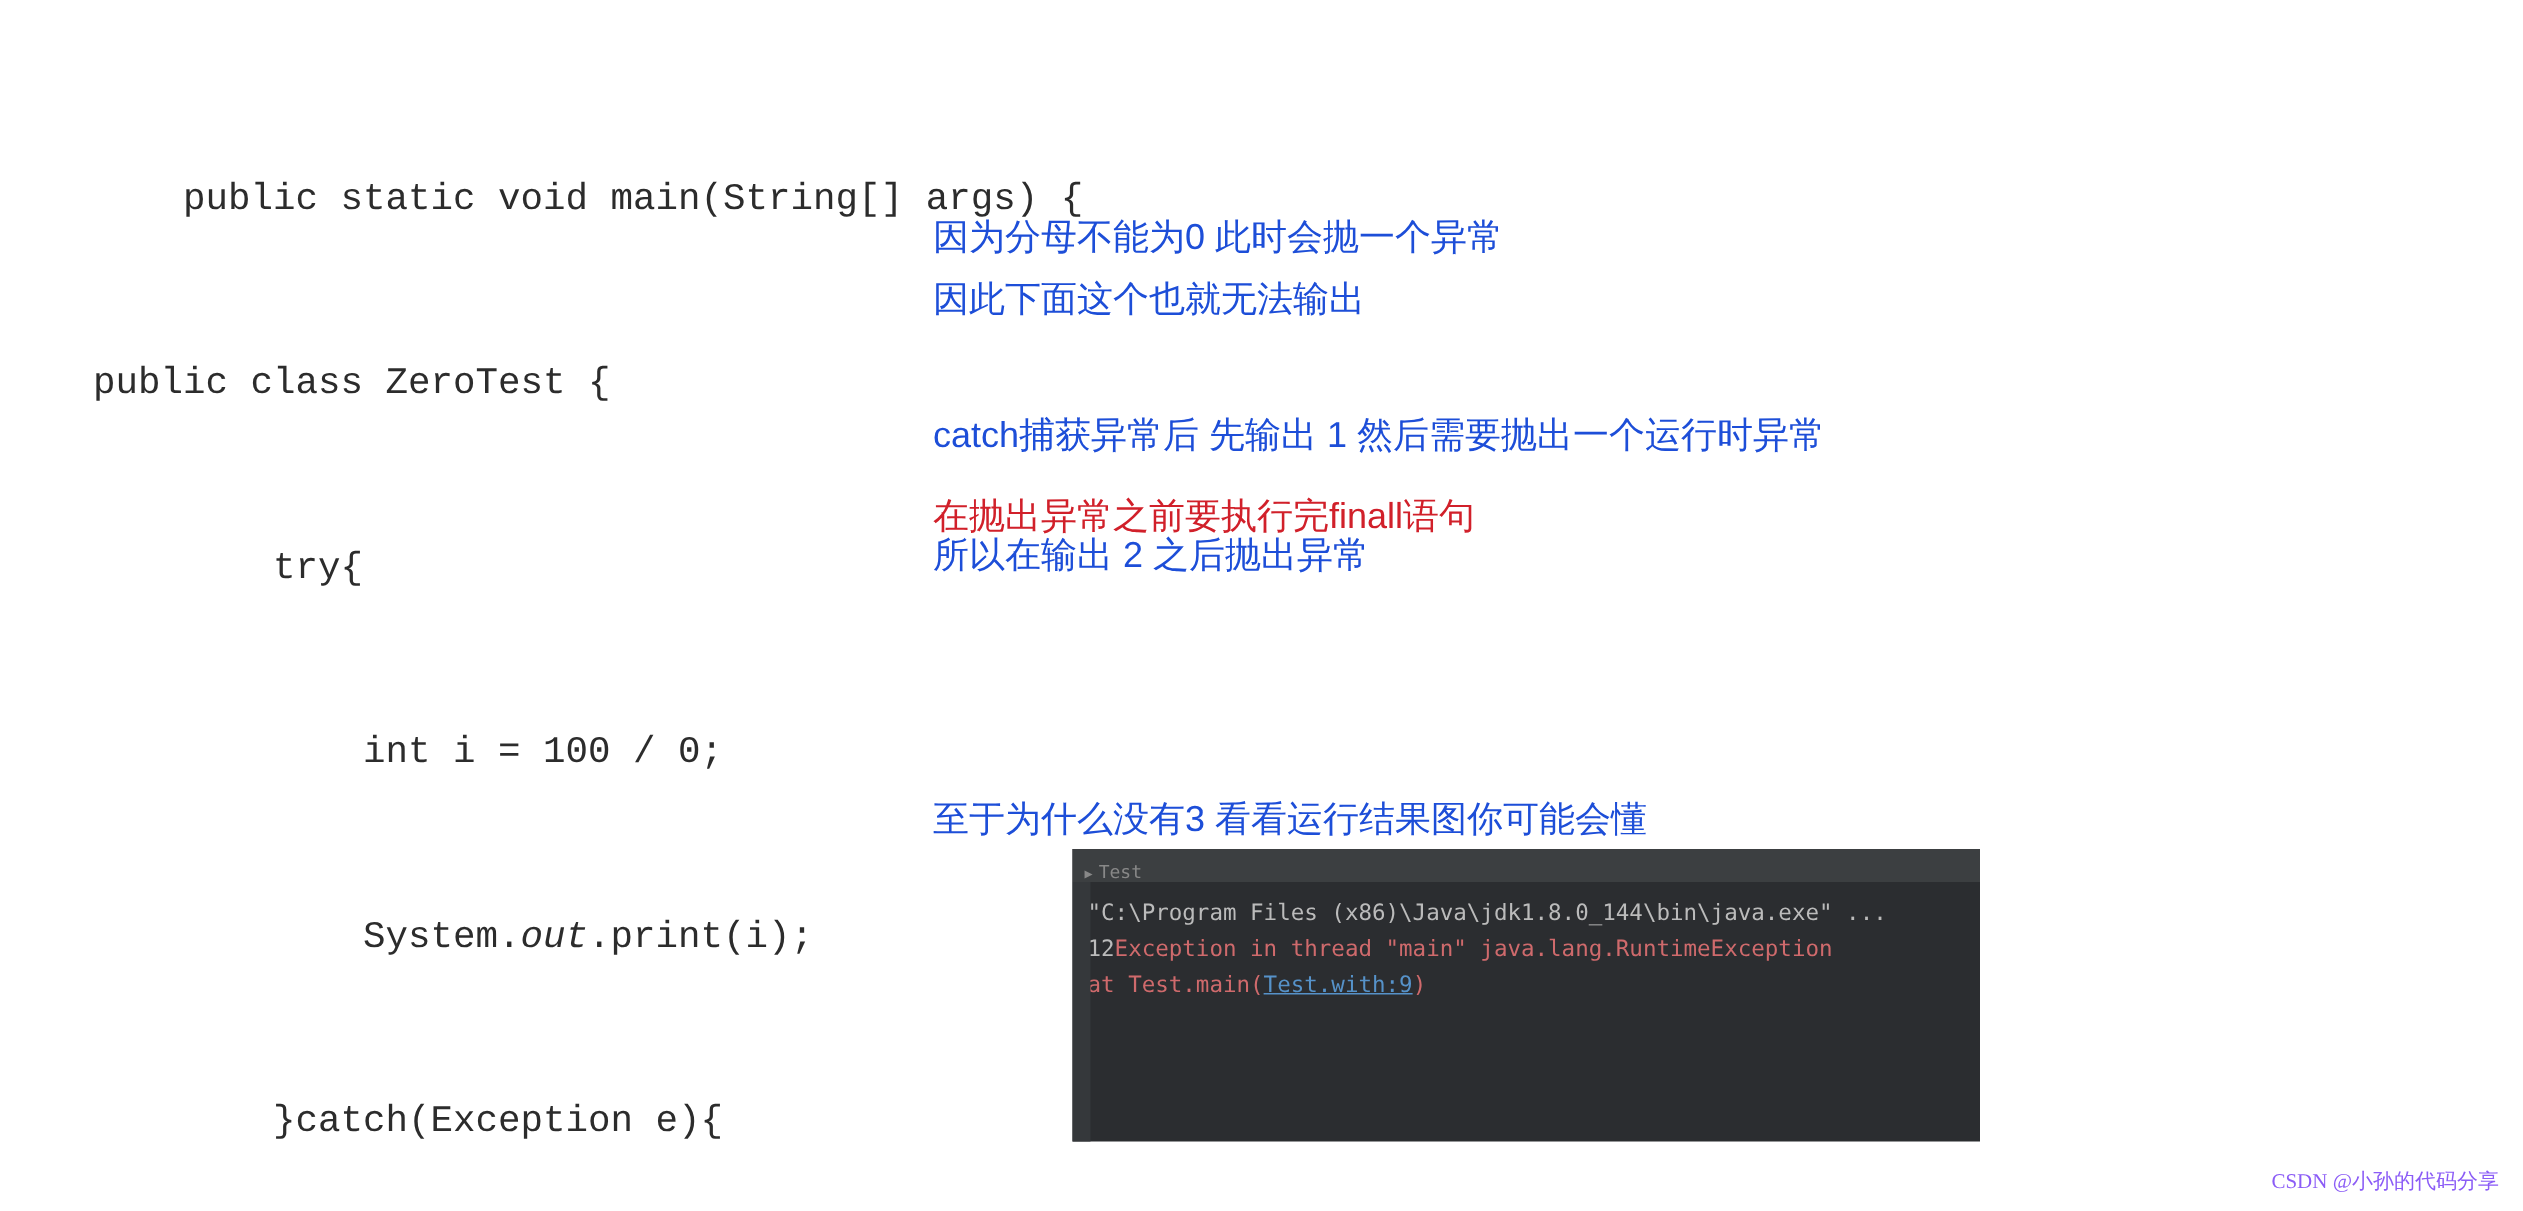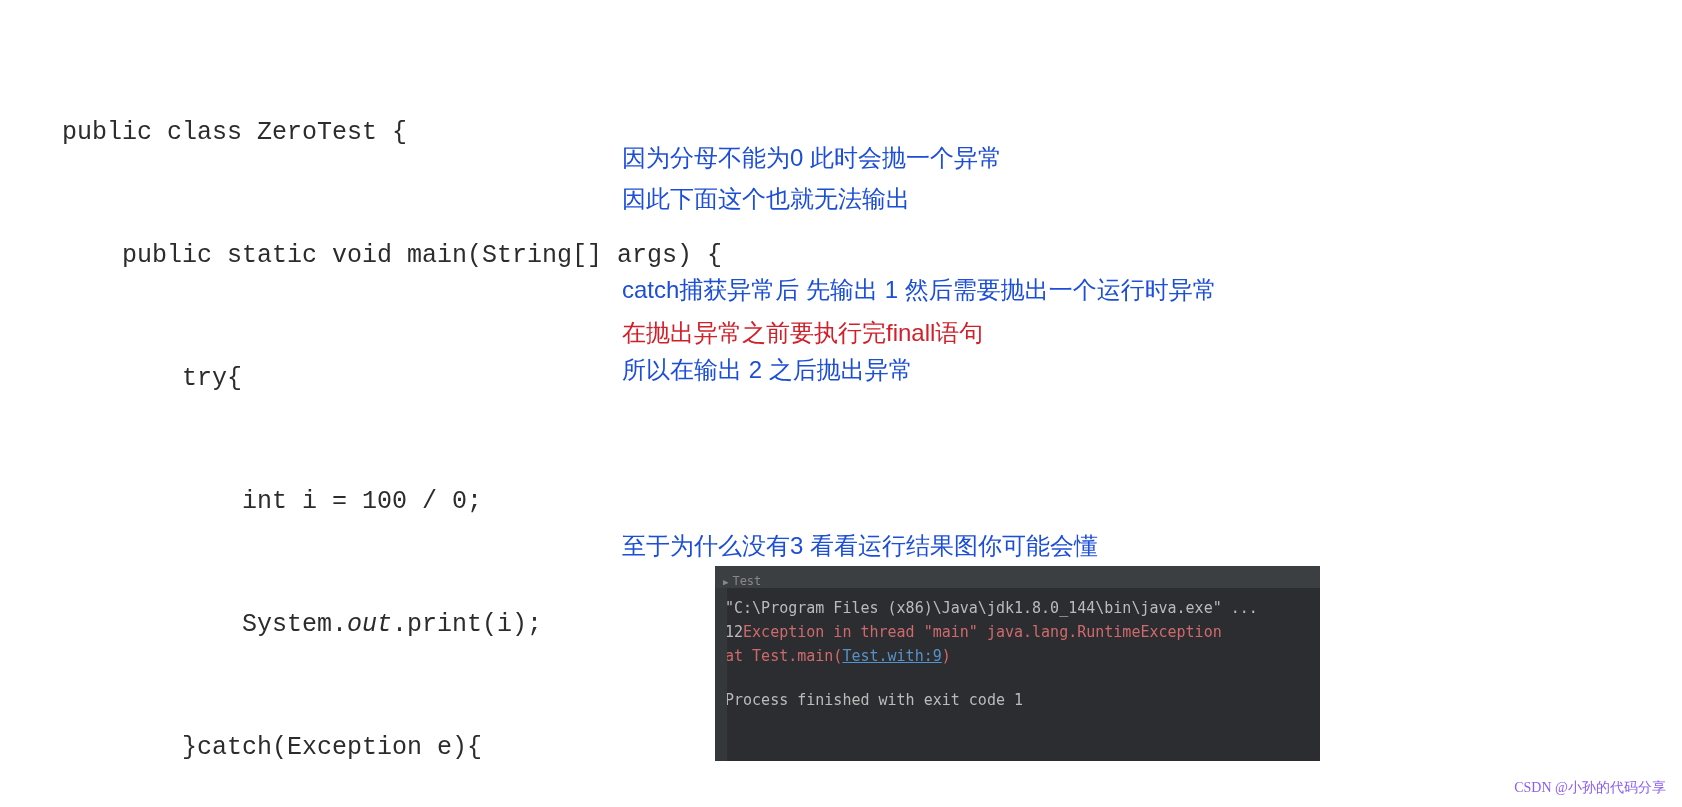--- a/index.html
+++ b/index.html
@@ -17,56 +17,55 @@
   .console .link{color:#5692c9;text-decoration:underline}
   .console .leftstrip{position:absolute;left:0;top:22px;width:12px;height:173px;background:#35383b}
   .watermark{position:absolute;right:16px;bottom:10px;font-size:14px;color:#8b5cf6;font-family:Liberation Serif, serif}
 </style>
 </head>
 <body>
 
 <div class="stage">
 
   <div class="code" style="left:62px;top:30px">
+    <div>    public static void main(String[] args) {</div>
     <div>public class ZeroTest {</div>
-    <div>    public static void main(String[] args) {</div>
     <div>        try{</div>
     <div>            int i = 100 / 0;</div>
     <div><span>            System.</span><em>out</em><span>.print(i);</span></div>
     <div>        }catch(Exception e){</div>
     
     
     
     
     
     
     
     
   </div>
 
   <div class="anno" style="left:622px;top:142px">因为分母不能为0 此时会抛一个异常</div>
   <div class="anno" style="left:622px;top:183px">因此下面这个也就无法输出</div>
   <div class="anno" style="left:622px;top:274px">catch捕获异常后 先输出 1 然后需要抛出一个运行时异常</div>
-  <div class="anno red" style="left:622px;top:317px">在抛出异常之前要执行完finall语句</div>
+  <div class="anno red" style="left:622px;top:328px">在抛出异常之前要执行完finall语句</div>
   <div class="anno" style="left:622px;top:354px">所以在输出 2 之后抛出异常</div>
   <div class="anno" style="left:622px;top:530px">至于为什么没有3 看看运行结果图你可能会懂</div>
 
   <div class="console">
     <div class="tabbar">
       <span class="dot"></span>
       <span>Test</span>
     </div>
     <div class="leftstrip"></div>
     <div class="body">
       <div class="out">"C:\Program Files (x86)\Java\jdk1.8.0_144\bin\java.exe" ...</div>
       <div>
         <span class="out">12</span><span class="err">Exception in thread "main" java.lang.RuntimeException</span>
       </div>
       <div class="err">
         <span>    at Test.main(</span><span class="link">Test.with:9</span><span>)</span>
       </div>
       <div style="height:20px"></div>
-      <div class="out">Process finished with exit code 1</div>
     </div>
   </div>
 
   <div class="watermark">CSDN @小孙的代码分享</div>
 </div>
 
 </body></html>

